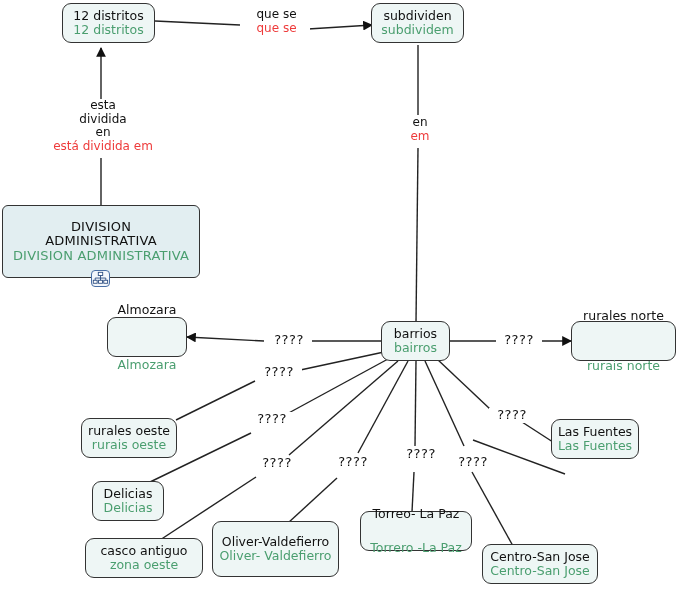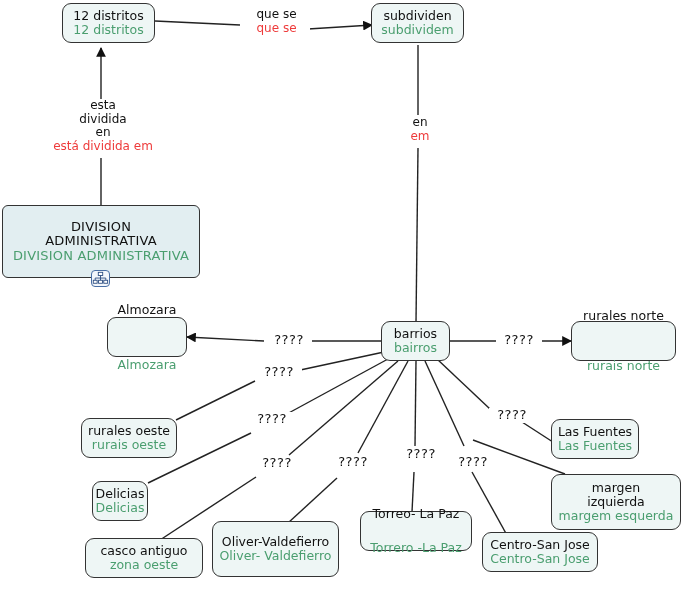--- a/index.html
+++ b/index.html
@@ -196,47 +196,42 @@
   <div class="node" style="left:81px; top:418px; width:96px; height:40px;">
     <span class="src">rurales oeste</span>
     <span class="tgt">rurais oeste</span>
   </div>
 
   <div class="node" style="left:551px; top:419px; width:88px; height:40px;">
     <span class="src">Las Fuentes</span>
     <span class="tgt">Las Fuentes</span>
   </div>
 
-  <div class="node" style="left:92px; top:481px; width:56px; height:40px;justify-content:center;">
+  <div class="node" style="left:92px; top:481px; width:72px; height:40px;justify-content:center;">
     <span class="src">Delicias</span>
     <span class="tgt">Delicias</span>
   </div>
 
-  <div class="node" style="left:551px; top:474px; width:130px; height:56px;">
-    <span class="src">margen</span>
-    <span class="src">izquierda</span>
-    <span class="tgt">margem esquerda</span>
-  </div>
 
   <div class="node" style="left:85px; top:538px; width:118px; height:40px;">
     <span class="src">casco antiguo</span>
     <span class="tgt">zona oeste</span>
   </div>
 
   <div class="node" style="left:212px; top:521px; width:127px; height:56px;">
     <span class="src">Oliver-Valdefierro</span>
     <span class="tgt">Oliver- Valdefierro</span>
   </div>
 
   <div class="node" style="left:360px; top:511px; width:112px; height:40px;gap:20px;">
     <span class="src">Torreo- La Paz</span>
     <span class="tgt">Torrero -La Paz</span>
   </div>
 
-  <div class="node" style="left:482px; top:532px; width:116px; height:40px;">
+  <div class="node" style="left:482px; top:544px; width:116px; height:40px;">
     <span class="src">Centro-San Jose</span>
     <span class="tgt">Centro-San Jose</span>
   </div>
 
   <div class="linklabel" style="left:41px; top:99px; width:120px;">
     <span class="src">esta</span>
     <span class="src">dividida</span>
     <span class="src">en</span>
     <span class="tgt">está dividida em</span>
   </div>

